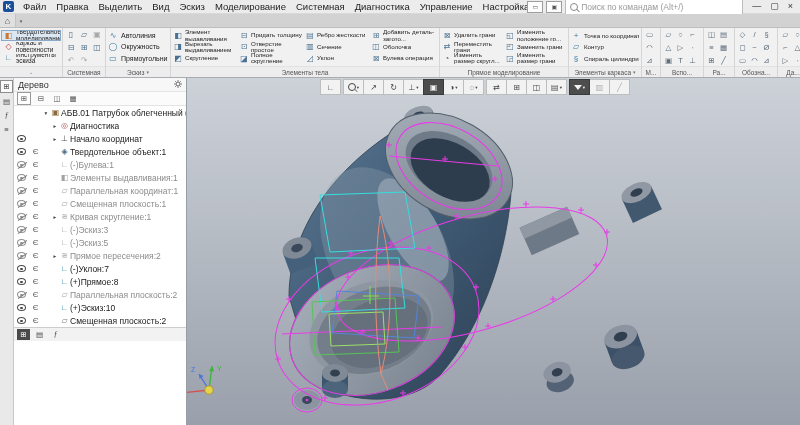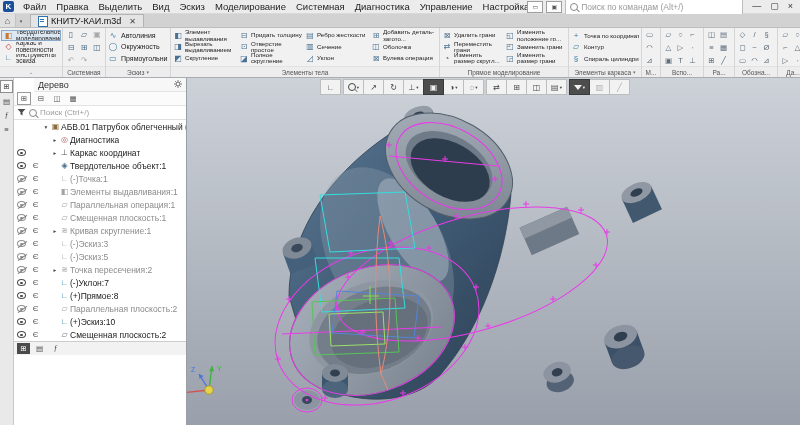--- a/index.html
+++ b/index.html
@@ -76,21 +76,21 @@
   .side-strip{width:13px;flex:none;background:#e9e9e9;border-right:1px solid #c8c8c8;display:flex;
               flex-direction:column;align-items:center;padding-top:2px;gap:3px;}
   .strip-icon{width:11px;height:11px;display:flex;align-items:center;justify-content:center;
               font-size:7.5px;color:#444;}
   .strip-icon.active{border:1px solid #8d8d8d;background:#fbfbfb;}
   .strip-icon .fx{font-style:italic;font-family:"Liberation Serif",serif;}
 
   .tree-panel{width:172px;flex:none;background:#fff;border-right:1px solid #989ea5;display:flex;
               flex-direction:column;min-height:0;}
   .tree-header{height:13px;flex:none;display:flex;align-items:center;padding:0 4px;font-size:9px;
-               color:#333;background:#f7f7f7;border-bottom:1px solid #e4e4e4;margin-left:20px;}
+               color:#333;background:#f7f7f7;border-bottom:1px solid #e4e4e4;}
   .tree-header .gear{margin-left:auto;}
   .tree-toolbar{height:13px;flex:none;display:flex;align-items:center;gap:4px;padding:0 3px;
                 background:#fbfbfb;border-bottom:1px solid #e4e4e4;}
   .tt-icon{width:12px;height:11px;display:flex;align-items:center;justify-content:center;
            font-size:7.5px;color:#555;}
   .tt-icon.active{border:1px solid #9a9a9a;background:#fff;}
   .tree-search{height:13px;flex:none;display:flex;align-items:center;gap:3px;padding:0 3px;
                border-bottom:1px solid #e0e0e0;}
   .tree-search input{border:0;outline:0;background:transparent;flex:1;min-width:0;
                      font:8px "Liberation Sans",sans-serif;color:#333;padding:0;}
@@ -164,25 +164,20 @@
         <span>—</span>
         <span>▢</span>
         <span>×</span>
       </div>
     </div>
   </div>
 
   <div class="tabrow">
     <div class="home-btn">⌂</div>
     <div class="tab-caret">▾</div>
-    <div class="doc-tab">
-      <span class="doc-icon"></span>
-      <span class="tab-title">КНИТУ-КАИ.m3d</span>
-      <span class="tab-close">✕</span>
-    </div>
   </div>
 
   <div class="ribbon">
     <div class="rgroup mode-panel" style="width:62px">
       <div class="rgroup-content">
           <div class="mode-btn active">
             <span class="mi" style="color: rgb(200, 120, 48);">◧</span>
             <span>Твердотельное моделирование</span>
           </div>
           <div class="mode-btn">
@@ -463,27 +458,20 @@
               <path d="M4,0v1.5 M4,6.5v1.5 M0,4h1.5 M6.5,4h1.5 M1.2,1.2l1,1 M5.8,5.8l1,1 M6.8,1.2l-1,1 M2.2,5.8l-1,1" stroke="#666" stroke-width="0.9"></path>
             </svg>
         </span>
       </div>
       <div class="tree-toolbar">
         <div class="tt-icon active">⊞</div>
         <div class="tt-icon">⊟</div>
         <div class="tt-icon">◫</div>
         <div class="tt-icon">▦</div>
       </div>
-      <div class="tree-search">
-        <svg width="9" height="9" viewBox="0 0 9 9">
-            <path d="M0.5,1 h8 l-3,3.2 v3.3 l-2,-1.2 v-2.1 z" fill="#4a4a4a"></path>
-          </svg>
-        <span class="mag"></span>
-        <input placeholder="Поиск (Ctrl+/)" style="">
-      </div>
       <div class="tree-rows">
           <div class="trow">
             <span class="c-eye"></span>
             <span class="c-ex"></span>
             <span class="ind" style="width: 0px;"></span>
             <span class="expander">▾</span>
             <span class="ticon2" style="color: rgb(138, 106, 58);">▣</span>
             <span class="tlabel">АБВ.01 Патрубок облегченный (Тел-2</span>
           </div>
           <div class="trow">
@@ -495,61 +483,61 @@
             <span class="tlabel">Диагностика</span>
           </div>
           <div class="trow">
             <span class="c-eye">
               <i class="eye"></i>
             </span>
             <span class="c-ex"></span>
             <span class="ind" style="width: 9px;"></span>
             <span class="expander">▸</span>
             <span class="ticon2" style="color: rgb(85, 85, 85);">⊥</span>
-            <span class="tlabel">Каркас координат</span>
+            <span class="tlabel">Начало координат</span>
           </div>
           <div class="trow">
             <span class="c-eye">
               <i class="eye"></i>
             </span>
             <span class="c-ex">Є</span>
             <span class="ind" style="width: 9px;"></span>
             <span class="expander"></span>
             <span class="ticon2" style="color: rgb(74, 107, 133);">◈</span>
             <span class="tlabel">Твердотельное объект:1</span>
           </div>
           <div class="trow gray">
             <span class="c-eye">
               <i class="eye off"></i>
             </span>
             <span class="c-ex">Є</span>
             <span class="ind" style="width: 9px;"></span>
             <span class="expander"></span>
             <span class="ticon2">∟</span>
-            <span class="tlabel">(-)Точка:1</span>
+            <span class="tlabel">(-)Булева:1</span>
           </div>
           <div class="trow gray">
             <span class="c-eye">
               <i class="eye off"></i>
             </span>
             <span class="c-ex">Є</span>
             <span class="ind" style="width: 9px;"></span>
             <span class="expander"></span>
             <span class="ticon2">◧</span>
             <span class="tlabel">Элементы выдавливания:1</span>
           </div>
           <div class="trow gray">
             <span class="c-eye">
               <i class="eye off"></i>
             </span>
             <span class="c-ex">Є</span>
             <span class="ind" style="width: 9px;"></span>
             <span class="expander"></span>
             <span class="ticon2">▱</span>
-            <span class="tlabel">Параллельная операция:1</span>
+            <span class="tlabel">Параллельная координат:1</span>
           </div>
           <div class="trow gray">
             <span class="c-eye">
               <i class="eye off"></i>
             </span>
             <span class="c-ex">Є</span>
             <span class="ind" style="width: 9px;"></span>
             <span class="expander"></span>
             <span class="ticon2">▱</span>
             <span class="tlabel">Смещенная плоскость:1</span>
@@ -585,21 +573,21 @@
             <span class="tlabel">(-)Эскиз:5</span>
           </div>
           <div class="trow gray">
             <span class="c-eye">
               <i class="eye off"></i>
             </span>
             <span class="c-ex">Є</span>
             <span class="ind" style="width: 9px;"></span>
             <span class="expander">▸</span>
             <span class="ticon2">≋</span>
-            <span class="tlabel">Точка пересечения:2</span>
+            <span class="tlabel">Прямое пересечения:2</span>
           </div>
           <div class="trow">
             <span class="c-eye">
               <i class="eye"></i>
             </span>
             <span class="c-ex">Є</span>
             <span class="ind" style="width: 9px;"></span>
             <span class="expander"></span>
             <span class="ticon2" style="color: rgb(46, 134, 173);">∟</span>
             <span class="tlabel">(-)Уклон:7</span>

